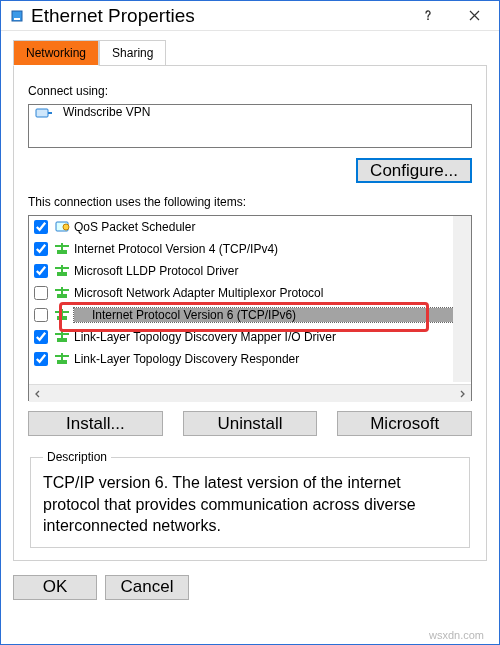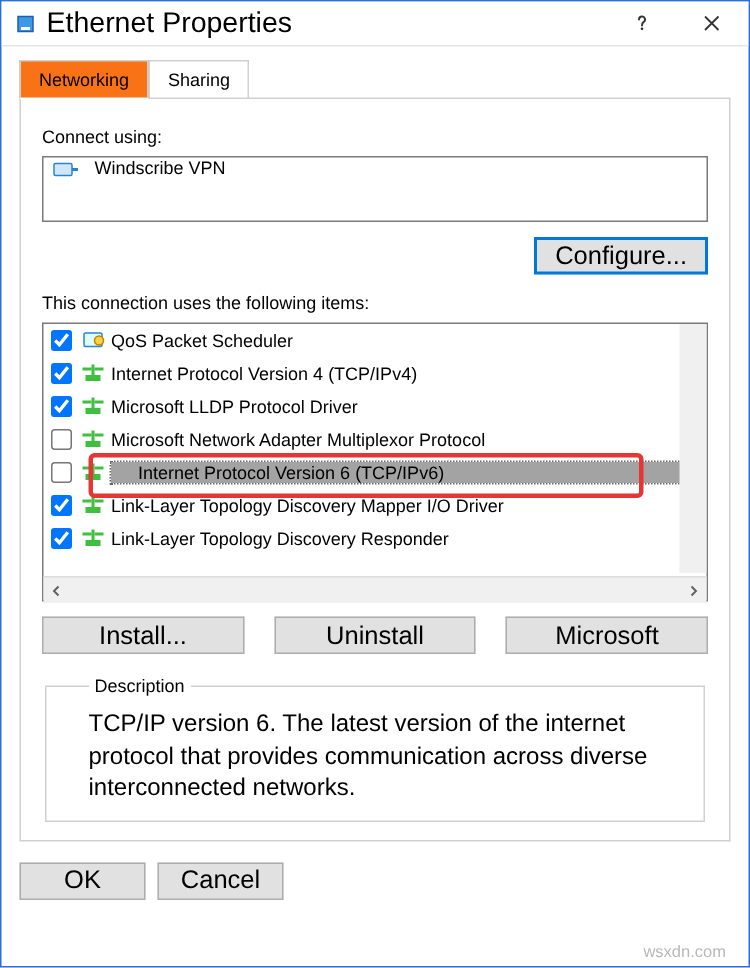--- a/index.html
+++ b/index.html
@@ -133,21 +133,21 @@
   position: absolute; right: 0; top: 0; bottom: 18px;
   width: 18px; background: #f0f0f0;
 }
 .three-btns {
   display: flex; gap: 20px; margin-top: 10px;
 }
 .three-btns .btn { flex: 1; min-width: 0; }
 fieldset.desc {
   border: 1px solid #d0d0d0;
   margin-top: 14px;
-  padding: 8px 10px 10px 28px;
+  padding: 8px 10px 10px 12px;
 }
 fieldset.desc legend { padding: 0 4px; font-size: 12px; }
 fieldset.desc .desc-text { font-size: 16px; line-height: 1.35; }
 .footer-btns {
   display: flex; justify-content: flex-start; gap: 8px;
   padding: 14px 16px 0 0;
 }
 .footer-btns .btn { min-width: 84px; }
 .watermark {
   position: absolute; right: 16px; bottom: 4px;

